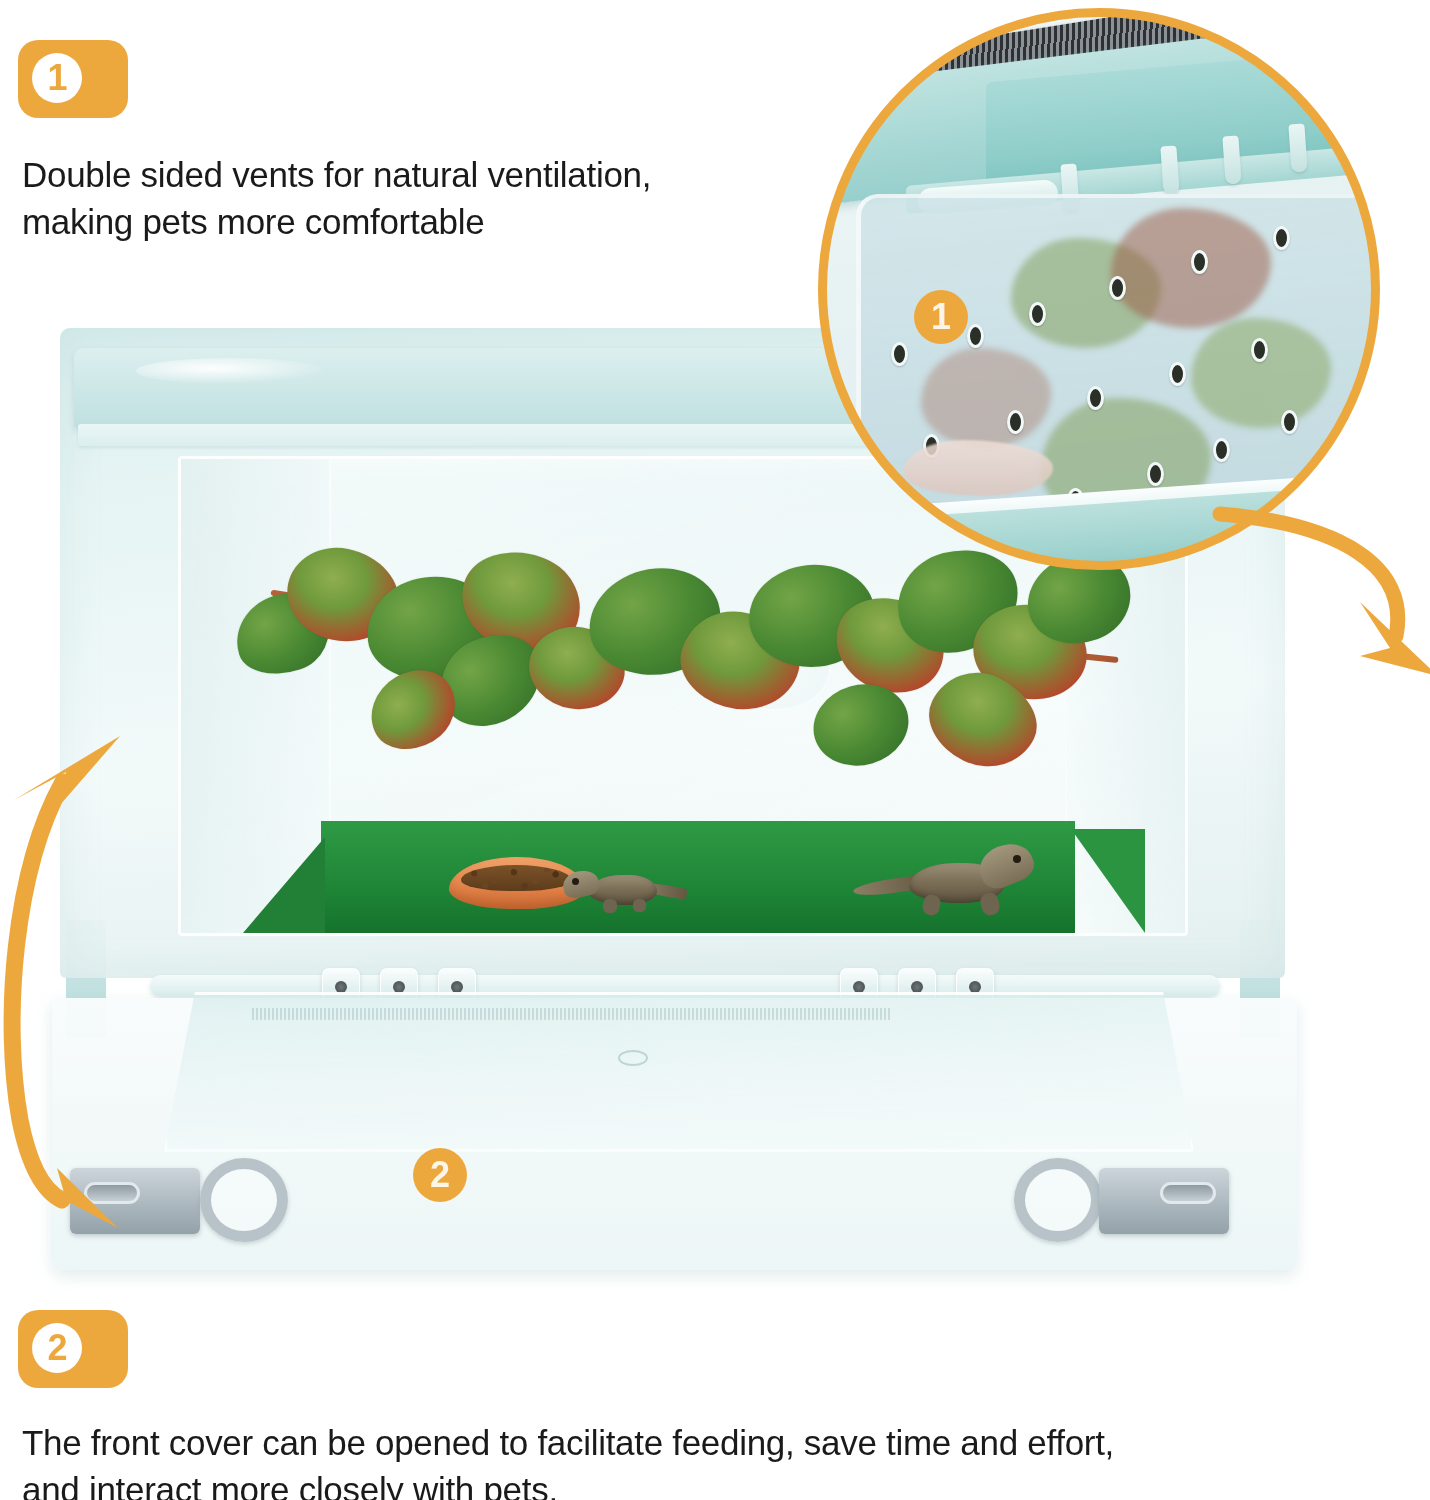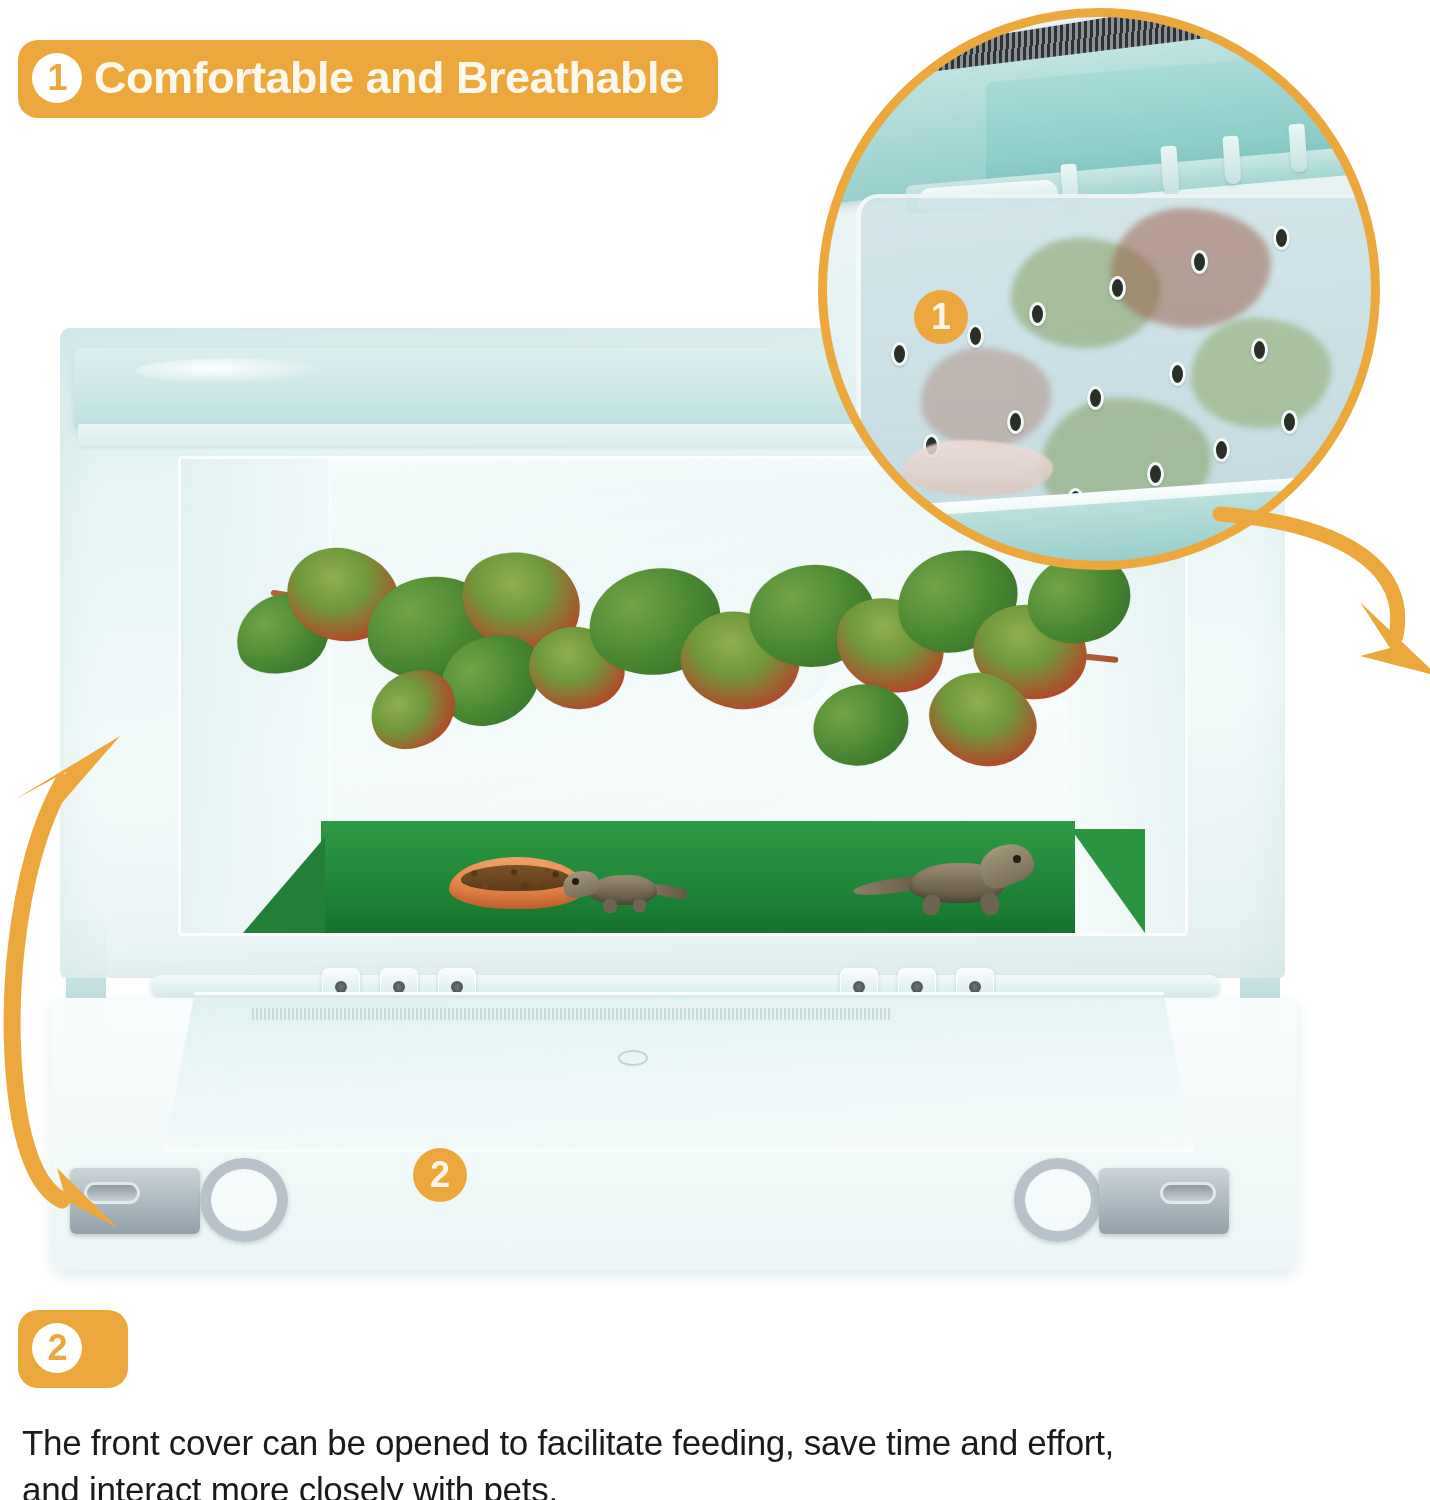--- a/index.html
+++ b/index.html
@@ -471,22 +471,23 @@
     filter: blur(1px);
   }
 </style>
 </head>
 <body>
 
 <div id="page">
 
   <div class="pill" id="pill-1">
     <div class="pill-num">1</div>
-    <div class="pill-title">Comfortable and Breathable</div>
   </div>
+  <div class="body-text" id="desc-1">Double sided vents for natural ventilation,
+making pets more comfortable</div>
 
   <div id="product-stage">
 
     <div class="side-rail" id="rail-left"></div>
     <div class="side-rail" id="rail-right"></div>
 
     <div class="tank-shell">
       <div class="tank-lid"></div>
       <div class="lid-lip"></div>
 

